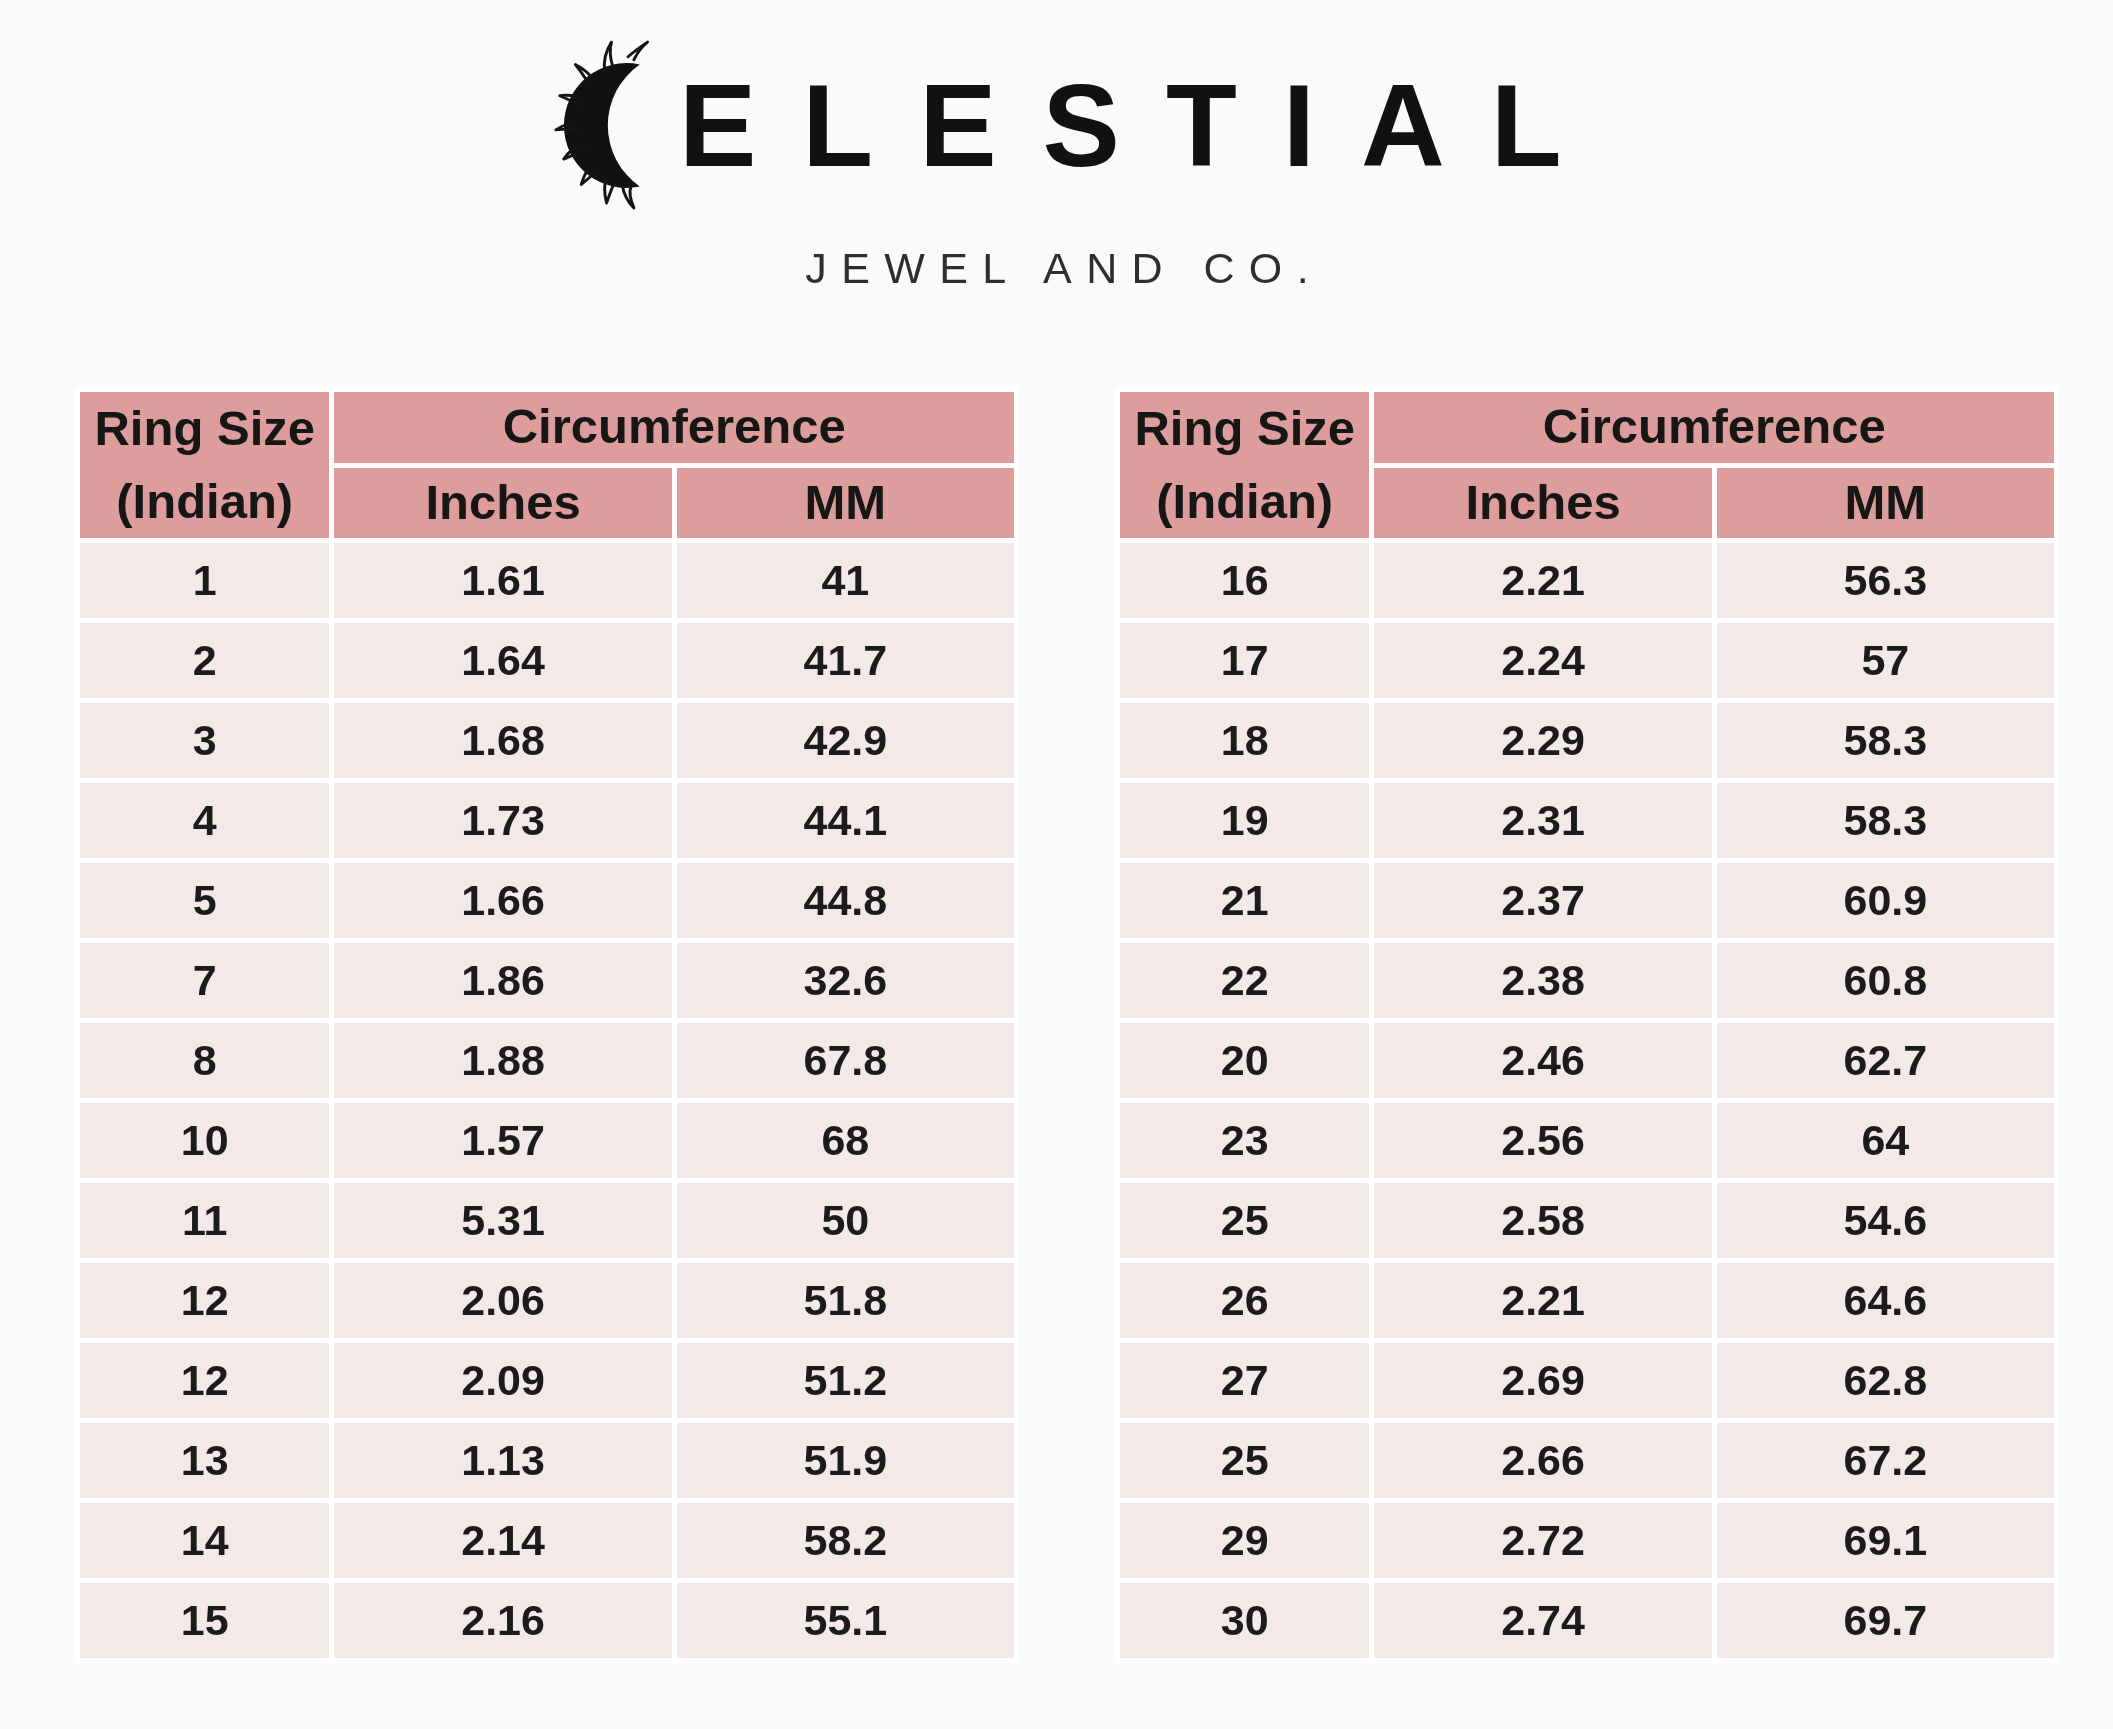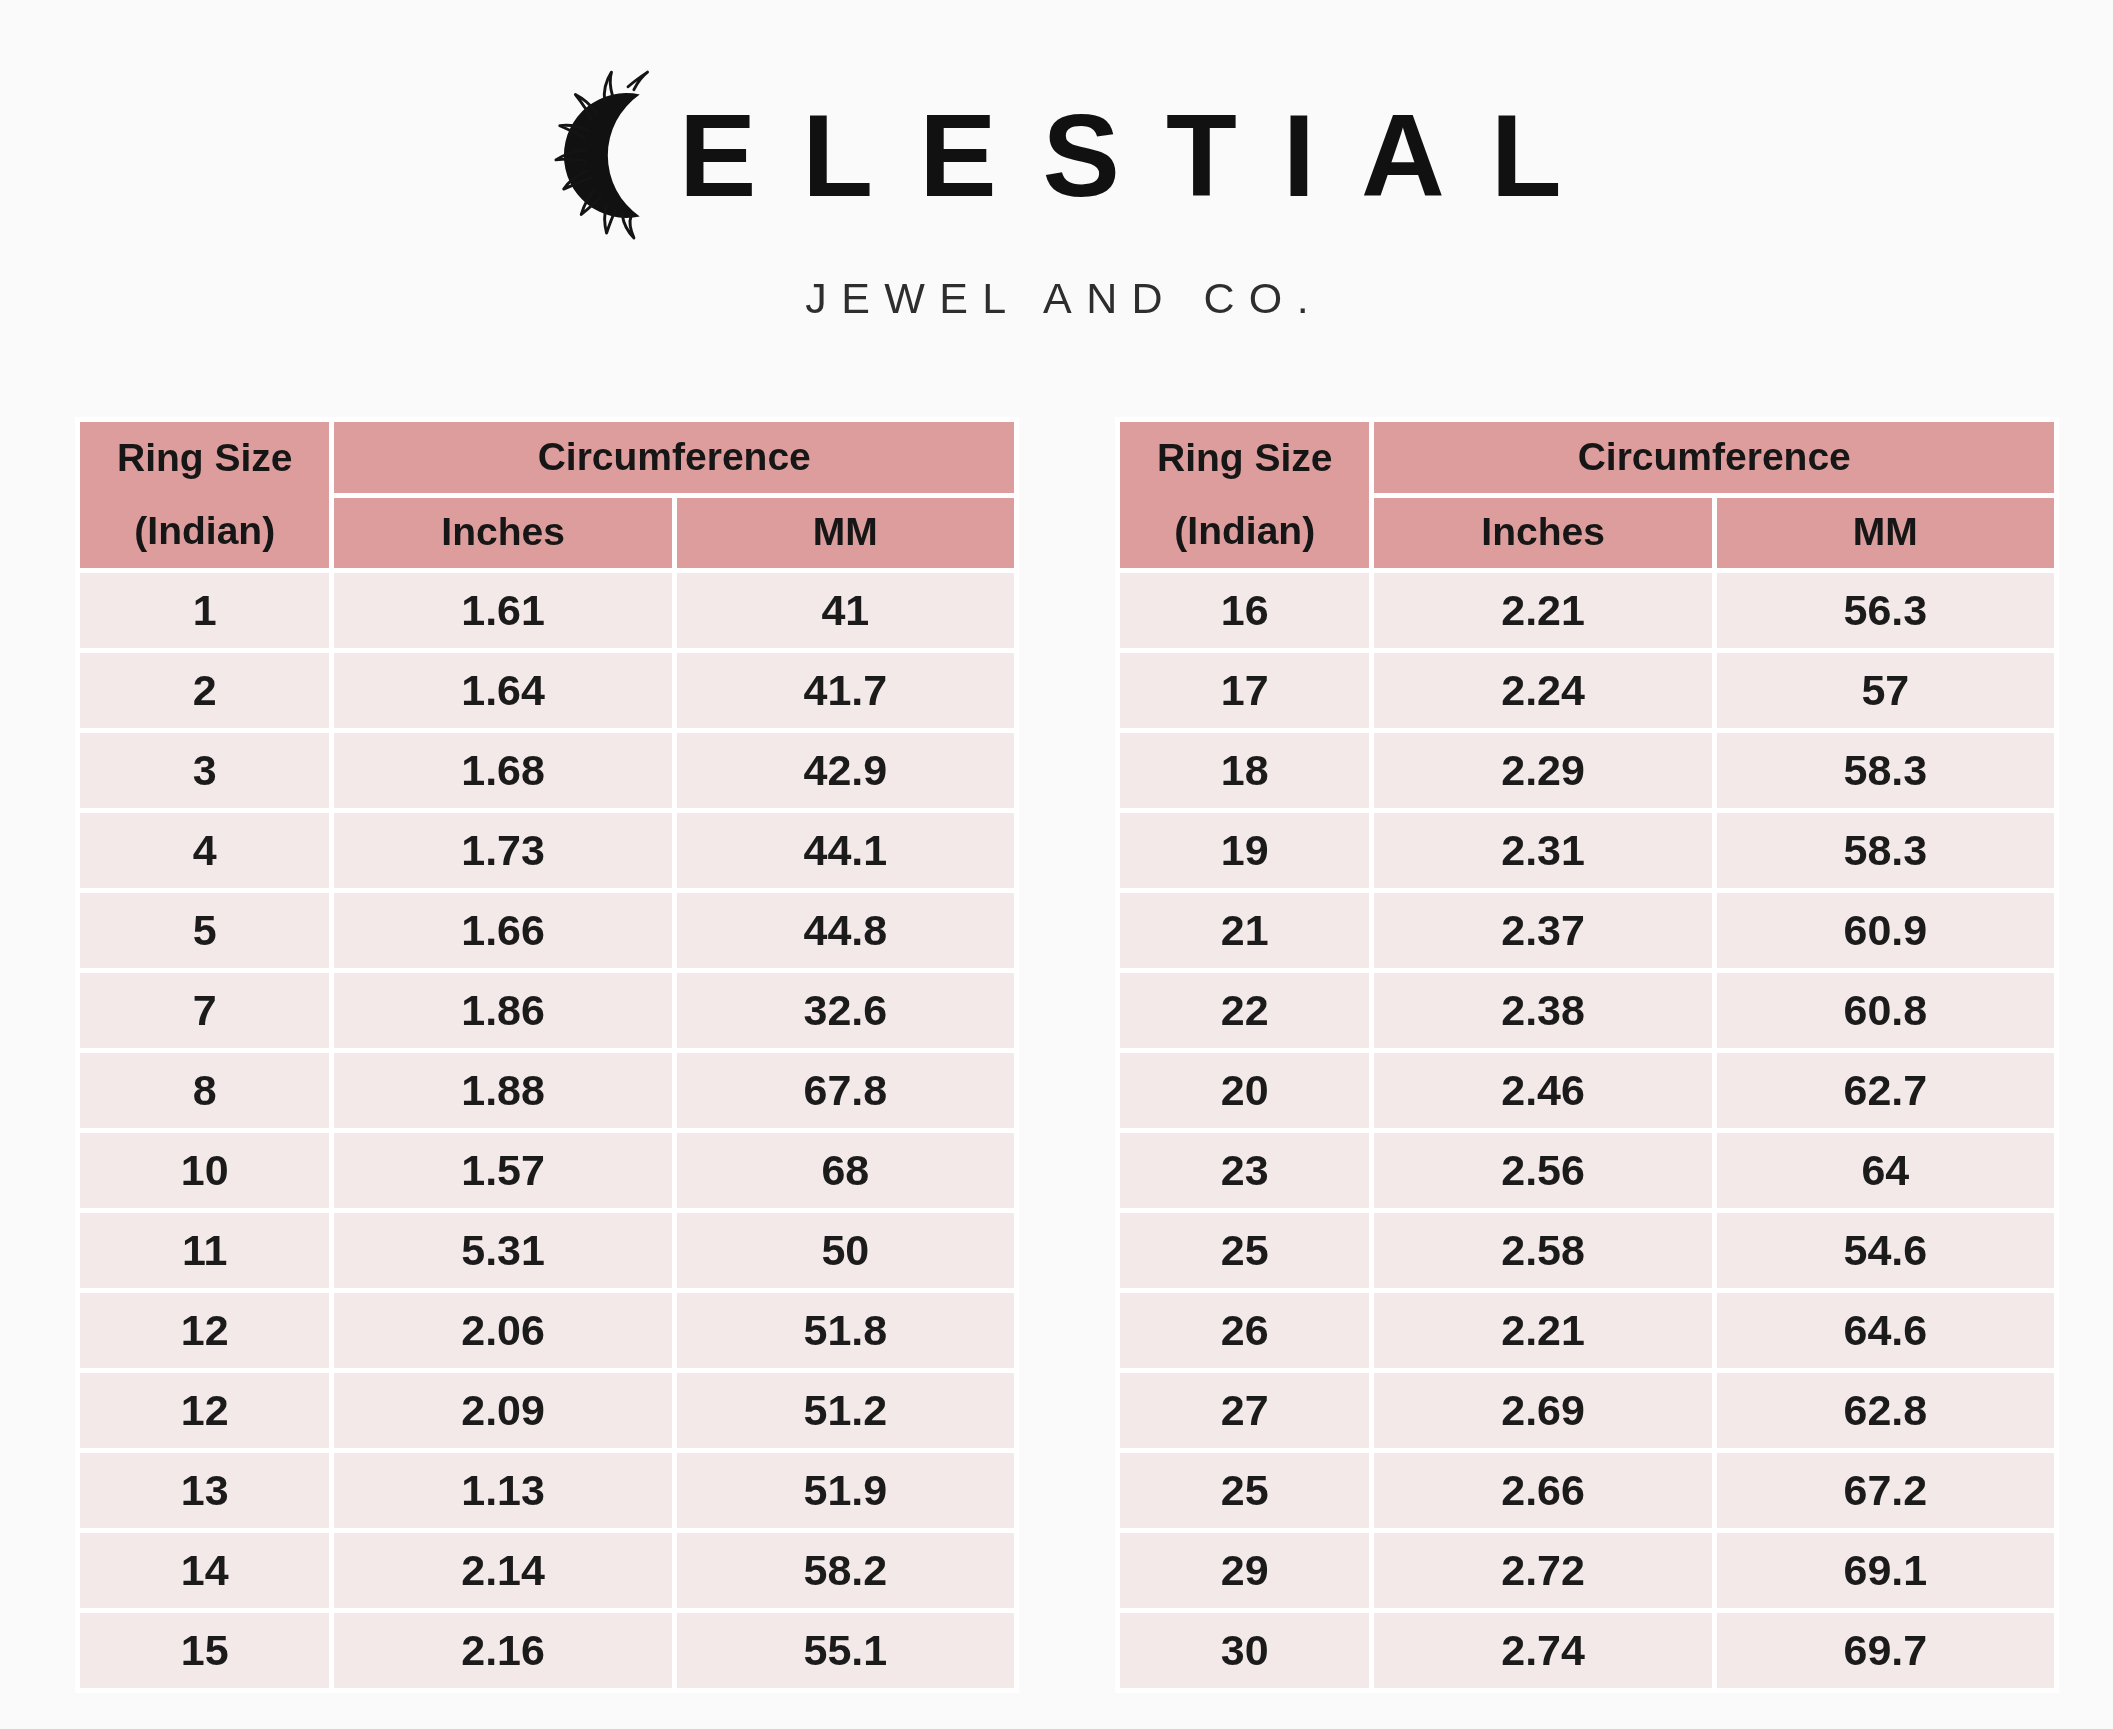--- a/index.html
+++ b/index.html
@@ -12,21 +12,21 @@
   *{box-sizing:border-box;}
   html,body{margin:0;padding:0;}
   body{
     width:2114px;height:1729px;
     background:var(--page-bg);
     font-family:"Liberation Sans",sans-serif;
     color:var(--text);
     overflow:hidden;
   }
   
-  .brand{ padding-top:50px; text-align:center;margin-top:20px; }
+  .brand{ padding-top:40px; text-align:center; }
   .brand-row{
     display:flex; align-items:center; justify-content:center;
   }
   .brand-icon{ width:117px; height:171px; margin-right:9.6px; flex:0 0 auto; }
   .wordmark{
     font-size:116px; font-weight:700; letter-spacing:46px;
     margin-right:-46px; 
     color:#111; line-height:1; white-space:nowrap;
   }
   .brand-sub{
@@ -44,21 +44,21 @@
   table{
     width:100%;
     border-collapse:separate;
     border-spacing:5.8px;
     background:var(--separator);
   }
   col.c1{width:27%;} col.c2{width:36.5%;} col.c3{width:36.5%;}
   th,td{ text-align:center; vertical-align:middle; padding:0; }
   th{
     background:var(--header-bg);
-    font-size:39px; font-weight:700; color:#161616;
+    font-size:49px; font-weight:700; color:#161616;
     height:69px; line-height:1.1;
   }
   td{
     background:var(--row-bg);
     font-size:43px; font-weight:700; color:var(--text);
     height:75px;
   }
   th.rs-cell{ padding:0; }
   .rs-wrap{ display:flex; flex-direction:column; }
   .rs-wrap > div{

